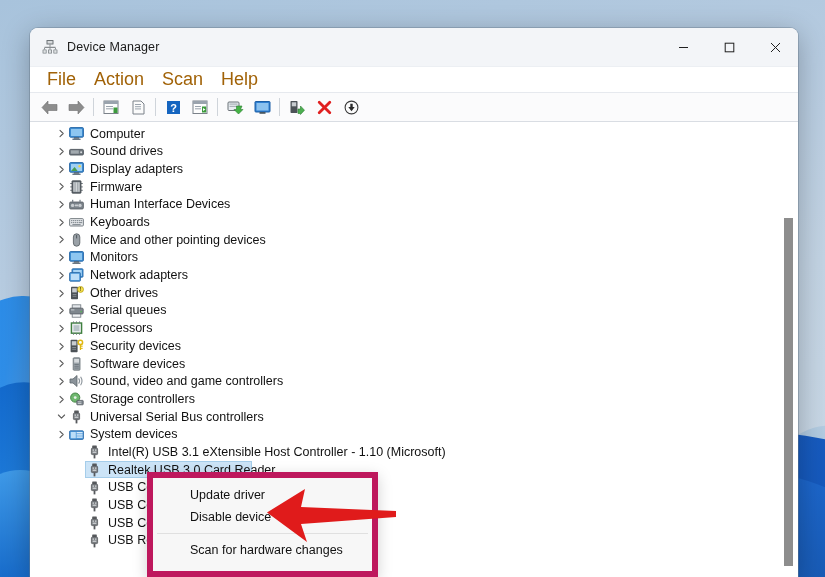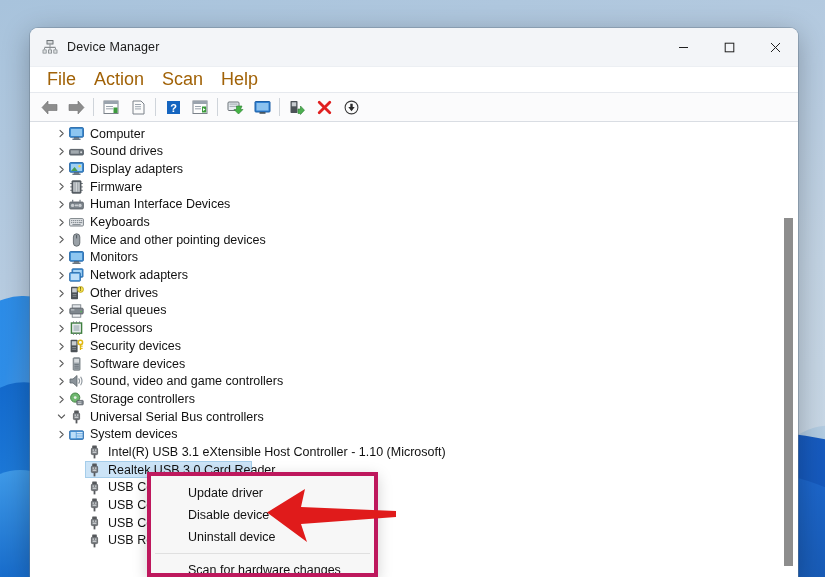--- a/index.html
+++ b/index.html
@@ -199,21 +199,21 @@
     background: #8d8d8d;
     border-radius: 0;
   }
 
   
   #ctxmenu {
     position: absolute;
     left: 147px; top: 472px;
     width: 231px; height: 105px;
     background: #f7f7f7;
-    border: 4px solid #be185d;
+    border: 6px solid #be185d;
     box-shadow: 0 4px 14px rgba(0,0,0,0.18);
     z-index: 40;
     font-size: 12.5px;
     color: #111;
     padding-top: 6px;
     box-sizing: border-box;
     overflow: hidden;
   }
   .ctx-item {
     height: 22px;
@@ -783,21 +783,20 @@
       </div>
     <div id="scrollbar">
       <div id="scroll-thumb"></div>
     </div>
   </div>
 </div>
 
 <div id="ctxmenu">
   <div class="ctx-item">Update driver</div>
   <div class="ctx-item">Disable device</div>
-  <div class="ctx-item">Uninstall device</div>
   <div class="ctx-sep"></div>
   <div class="ctx-item">Scan for hardware changes</div>
 </div>
 
 <svg id="red-arrow" viewBox="0 0 132 58">
   <path d="M2 26.5
            L40 3
            L36 21
            L131 25
            L131 31

